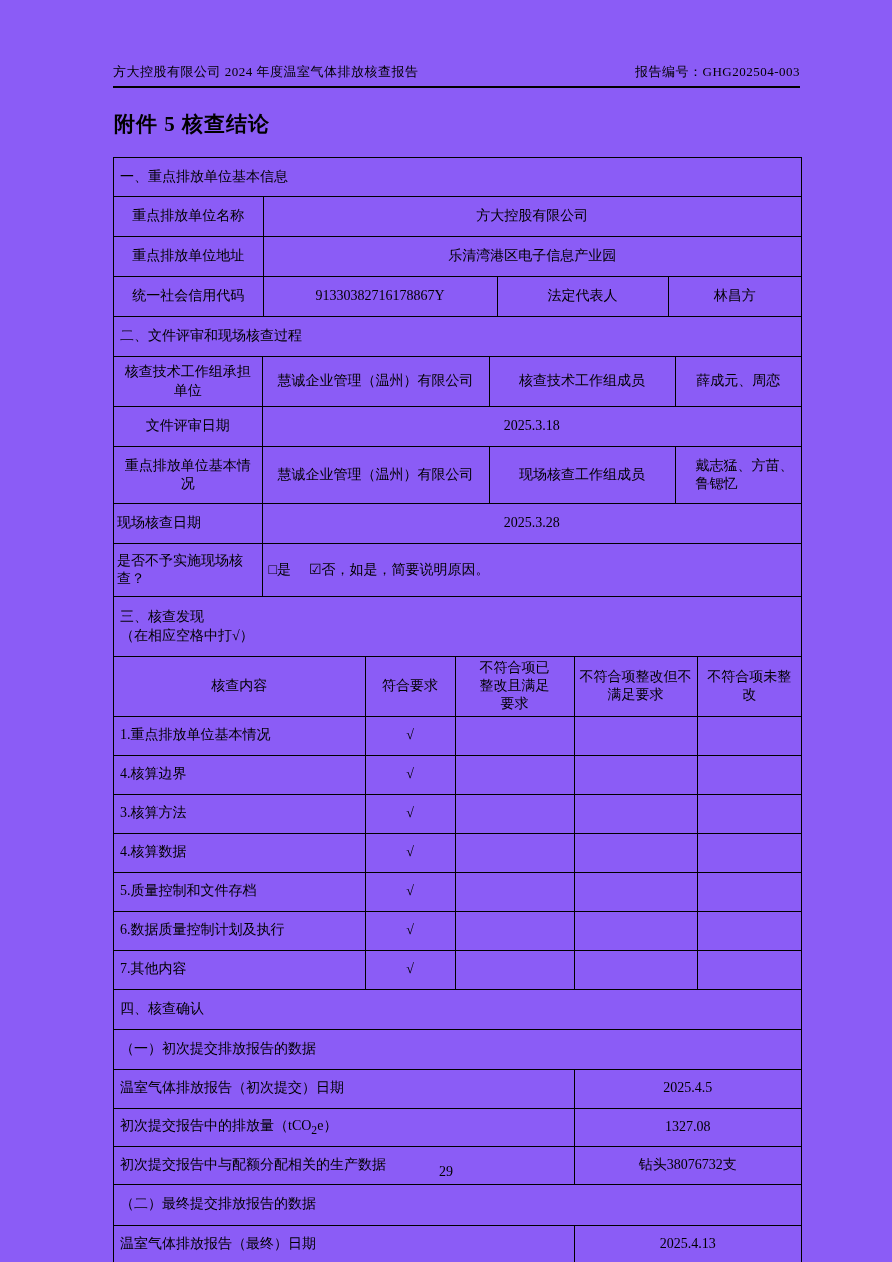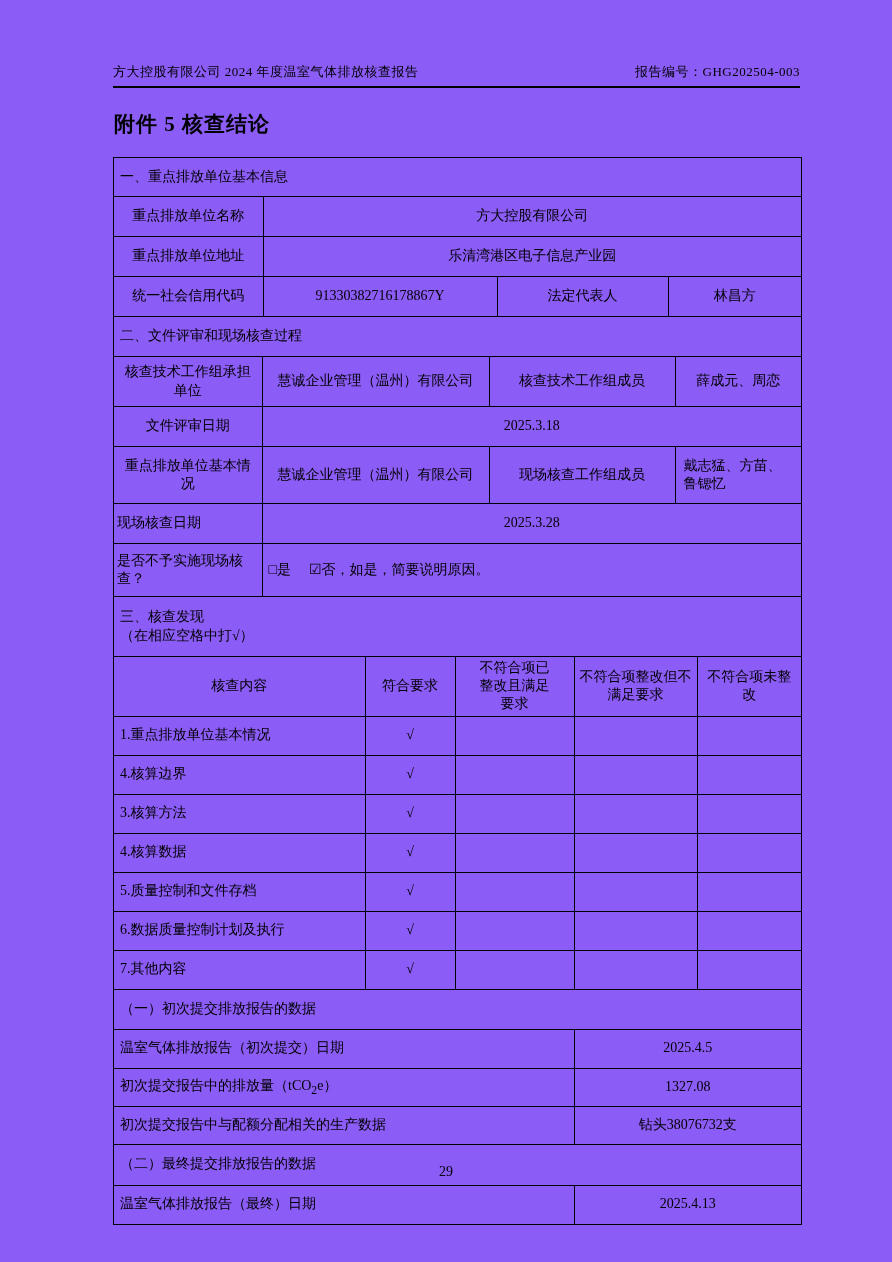--- a/index.html
+++ b/index.html
@@ -108,21 +108,21 @@
         <td class="tc">薛成元、周恋</td>
       </tr>
       <tr class="h35">
         <td class="tc">文件评审日期</td>
         <td class="tc" colspan="3">2025.3.18</td>
       </tr>
       <tr class="h52">
         <td class="tc">重点排放单位基本情况</td>
         <td class="tc" style="padding:2px 2px;">慧诚企业管理（温州）有限公司</td>
         <td class="tc">现场核查工作组成员</td>
-        <td class="tl" style="padding-left:8px;">戴志猛、方苗、鲁锶忆</td>
+        <td class="tl" style="padding-left:20px;">戴志猛、方苗、鲁锶忆</td>
       </tr>
       <tr class="h35">
         <td class="tl" style="padding-left:3px;">现场核查日期</td>
         <td class="tc" colspan="3">2025.3.28</td>
       </tr>
       <tr class="h48">
         <td class="tl" style="padding-left:3px;">是否不予实施现场核查？</td>
         <td class="tl cbcell" colspan="3">
           <span>□</span><span>是</span><span class="cb-gap">☑</span><span>否，如是，简要说明原因。</span>
         </td>
@@ -203,20 +203,23 @@
       </tr>
     </tbody>
       </table>
 
     <table class="last">
       <colgroup>
           <col style="width:460px">
           <col style="width:227px">
         </colgroup>
       <tbody>
+          <tr class="h35">
+        <td class="sec" colspan="2">四、核查确认</td>
+      </tr>
       <tr class="h35">
         <td class="sub" colspan="2">（一）初次提交排放报告的数据</td>
       </tr>
       <tr class="h34">
         <td class="tl item">温室气体排放报告（初次提交）日期</td>
         <td class="tl val">2025.4.5</td>
       </tr>
       <tr class="h33">
         <td class="tl item"><span>初次提交报告中的排放量（tCO</span><sub>2</sub><span>e）</span></td>
         <td class="tl val">1327.08</td>

